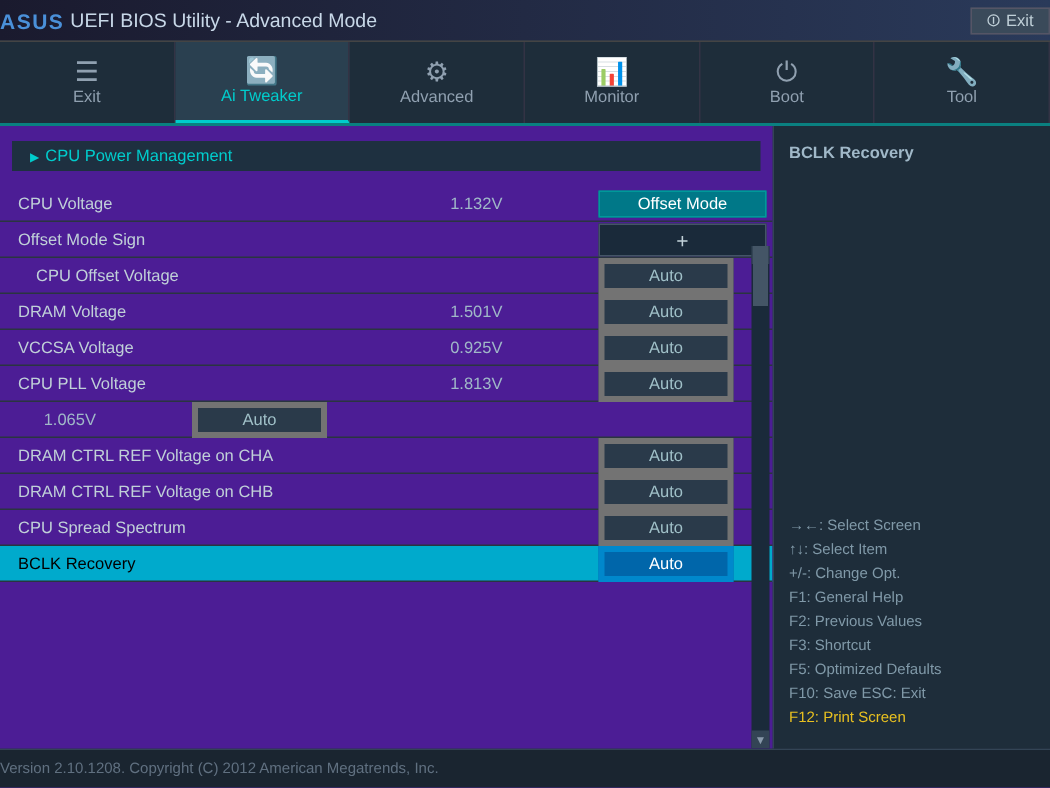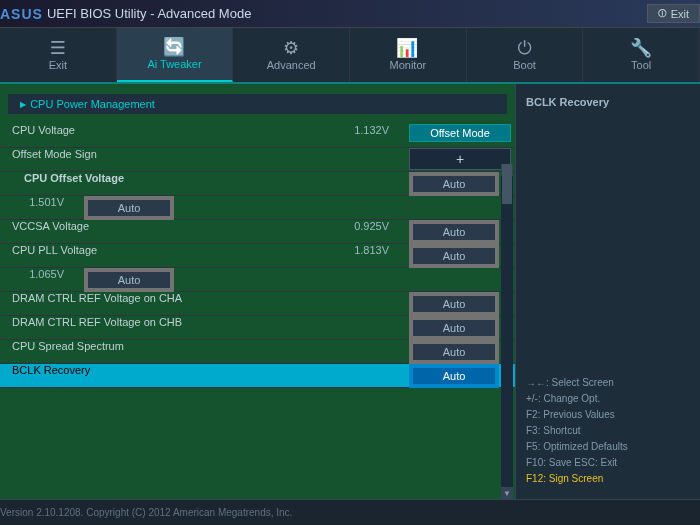--- a/index.html
+++ b/index.html
@@ -82,21 +82,21 @@
 
     
     .main-content {
       display: flex;
       height: calc(525px - 28px - 56px - 26px);
     }
 
     
     .left-panel {
       flex: 1;
-      background: #14532d;
+      background: #4c1d95;
       padding: 8px 0;
       overflow: hidden;
       position: relative;
     }
 
     .section-header {
       background: #1e3040;
       color: #00cccc;
       padding: 4px 12px;
       margin: 2px 8px;
@@ -106,23 +106,25 @@
       font-size: 11px;
       cursor: pointer;
     }
     .section-header::before {
       content: '▶';
       font-size: 8px;
       color: #00cccc;
     }
     .setting-row {
       display: flex;
+      align-items: center;
       height: 24px;
       border-bottom: 1px solid #2a3540;
       padding: 0 4px;
+      gap: 44px;
     }
     .setting-row.highlighted {
       background: #00aacc;
       color: #000;
     }
     .setting-label {
       flex: 1;
       color: #c0d0d8;
       font-size: 11px;
       padding-left: 8px;
@@ -134,21 +136,21 @@
       width: 80px;
       text-align: right;
       color: #a0b8c8;
       font-size: 11px;
       padding-right: 20px;
     }
     .setting-row.highlighted .setting-value {
       color: #000;
     }
     .setting-control {
-      width: 102px;
+      width: 112px;
     }
     .btn-control {
       background: #1a1a2a;
       color: #c0d0d8;
       border: 1px solid #445566;
       padding: 2px 8px;
       font-size: 11px;
       text-align: center;
       cursor: pointer;
       width: 100%;
@@ -253,21 +255,20 @@
       border-top: 1px solid #334455;
       display: flex;
       align-items: center;
       justify-content: flex-start;
       color: #607080;
       font-size: 10px;
     }
 
     .indent {
       padding-left: 20px !important;
-      font-weight: bold;
     }
   </style>
 </head>
 <body>
 
 <div class="header">
   <span class="asus-logo">
     <span class="brand">ASUS</span>
   </span>
   <span class="header-title"> UEFI BIOS Utility - Advanced Mode</span>
@@ -332,20 +333,21 @@
 
     <div class="setting-row">
       <span class="setting-label indent">CPU Offset Voltage</span>
       <span class="setting-value"></span>
       <div class="setting-control">
         <div class="btn-auto">Auto</div>
       </div>
     </div>
 
     <div class="setting-row">
+      <span class="setting-label">DRAM Voltage</span>
       <span class="setting-value">1.501V</span>
       <div class="setting-control">
         <div class="btn-auto">Auto</div>
       </div>
     </div>
 
     <div class="setting-row">
       <span class="setting-label">VCCSA Voltage</span>
       <span class="setting-value">0.925V</span>
       <div class="setting-control">
@@ -406,26 +408,28 @@
       <div class="scroll-arrow" style="position:absolute; bottom:0;">▼</div>
     </div>
   </div>
 
   <div class="right-panel">
     <div class="help-title">BCLK Recovery</div>
     <div class="help-text"></div>
 
     <div class="shortcuts">
       <div class="shortcut-line">→←: Select Screen</div>
+      <div class="shortcut-line">↑↓: Select Item</div>
       <div class="shortcut-line">+/-: Change Opt.</div>
+      <div class="shortcut-line">F1: General Help</div>
       <div class="shortcut-line">F2: Previous Values</div>
       <div class="shortcut-line">F3: Shortcut</div>
       <div class="shortcut-line">F5: Optimized Defaults</div>
       <div class="shortcut-line">F10: Save  ESC: Exit</div>
-      <div class="shortcut-line highlight">F12: Sign Screen</div>
+      <div class="shortcut-line highlight">F12: Print Screen</div>
     </div>
   </div>
 
 </div>
 
 <div class="footer">
   <span>Version 2.10.1208. Copyright (C) 2012 American Megatrends, Inc.</span>
 </div>
 
 </body></html>

